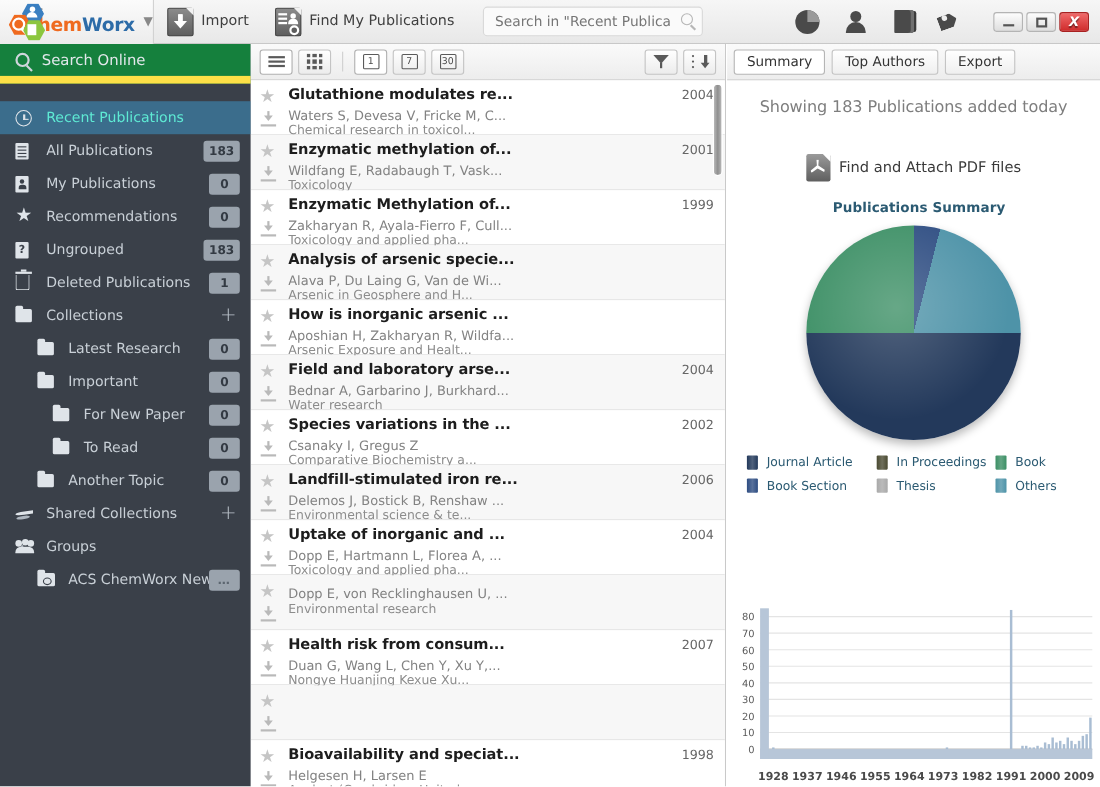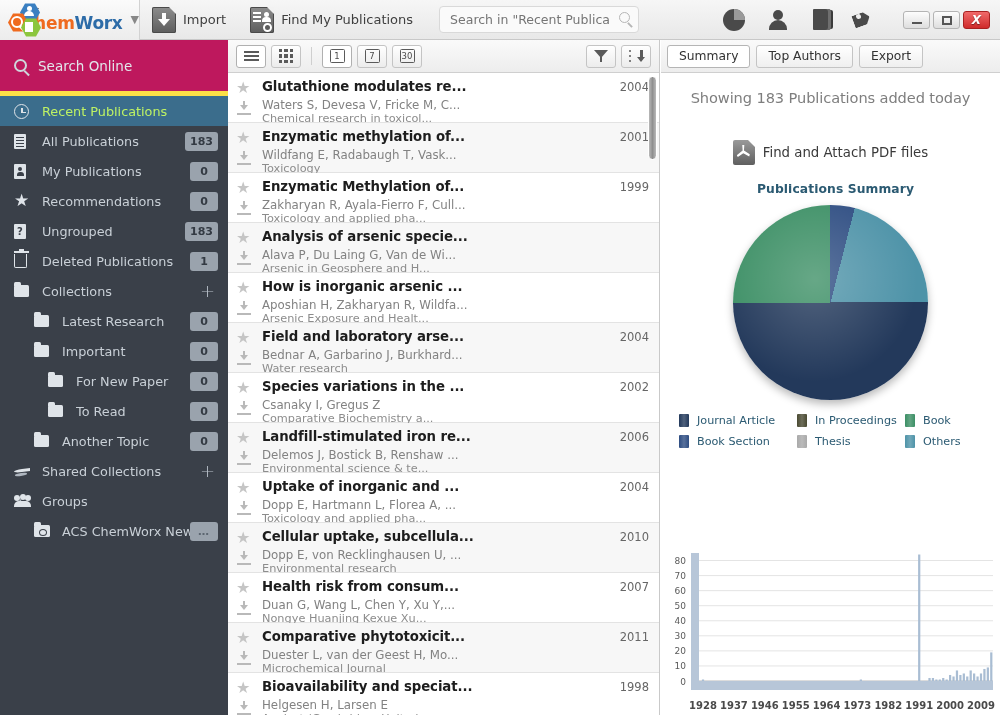--- a/index.html
+++ b/index.html
@@ -129,33 +129,33 @@
   .wbtn .x{ position:absolute; left:0; top:0; width:100%;height:100%;
      color:#fff; font-weight:bold; font-size:12px; line-height:16px; text-align:center;
      text-shadow:0 1px 1px rgba(0,0,0,.45);}
 
   
   .sidebar{
     position:absolute; left:0; top:40px; width:228px; height:675px;
     background:#3a4049; color:#d8dde2; overflow:hidden;
   }
   .side-search{
-    height:56px; display:flex; align-items:center; gap:11px;
-    padding:0 14px; border-bottom:5px solid #fde047;
-    background:#be185d; cursor:pointer;
+    height:36px; display:flex; align-items:center; gap:11px;
+    padding:0 14px; border-bottom:7px solid #fde047;
+    background:#15803d; cursor:pointer;
   }
   .side-search .sic{ width:13px;height:13px; border:2px solid #cfd6dc; border-radius:50%; position:relative;}
   .side-search .sic:after{content:"";position:absolute;right:-5px;bottom:-4px;width:7px;height:2.4px;background:#cfd6dc;transform:rotate(45deg);}
   .side-search span{ font-size:13.5px; color:#e2e7eb; }
 
   .srow{
     position:relative; height:30px; display:flex; align-items:center;
     padding:0 10px 0 14px; cursor:pointer; color:#c9d0d7; font-size:12.8px;
   }
-  .srow.active{ background:#3b6d8c; color:#bef264; }
+  .srow.active{ background:#3b6d8c; color:#5eead4;margin-top:16px; }
   .srow .lbl{ flex:1; white-space:nowrap; overflow:hidden; }
   .srow .badge{
     min-width:28px; height:19px; border-radius:3px; background:#9aa3ad; color:#333a43;
     font-size:11px; text-align:center; line-height:19px; padding:0 5px; font-weight:bold;
   }
   .srow .badge.dots{ color:#5c6670; letter-spacing:1px; }
   .srow .plus{ color:#b9c1c9; font-size:18px; line-height:1; font-weight:300; padding-right:3px;}
   .sic-box{ width:20px; flex:none; display:flex; align-items:center; justify-content:flex-start;
     margin-right:8px; height:20px; position:relative;}
   .tw{ position:absolute; left:0px; width:8px; text-align:center; font-size:8px; color:#aeb6bf;}
@@ -756,24 +756,20 @@
           <div class="pub-row">
             <div class="pr-icons">
               <span class="pr-star">★</span>
               <span class="pr-dl">
                 <i></i>
                 <b></b>
                 <u></u>
               </span>
             </div>
             <div class="pr-body">
-              <div class="pr-line1">
-                <span class="pr-title">Cellular uptake, subcellula...</span>
-                <span class="pr-year">2010</span>
-              </div>
               <div class="pr-line2">
                 <span class="pr-auth">Dopp E, von Recklinghausen U, ...</span>
                 <span class="pr-jrnl">Environmental research</span>
               </div>
             </div>
           </div>
           <div class="pub-row">
             <div class="pr-icons">
               <span class="pr-star">★</span>
               <span class="pr-dl">
@@ -794,30 +790,20 @@
             </div>
           </div>
           <div class="pub-row">
             <div class="pr-icons">
               <span class="pr-star">★</span>
               <span class="pr-dl">
                 <i></i>
                 <b></b>
                 <u></u>
               </span>
-            </div>
-            <div class="pr-body">
-              <div class="pr-line1">
-                <span class="pr-title">Comparative phytotoxicit...</span>
-                <span class="pr-year">2011</span>
-              </div>
-              <div class="pr-line2">
-                <span class="pr-auth">Duester L, van der Geest H, Mo...</span>
-                <span class="pr-jrnl">Microchemical Journal</span>
-              </div>
             </div>
           </div>
           <div class="pub-row">
             <div class="pr-icons">
               <span class="pr-star">★</span>
               <span class="pr-dl">
                 <i></i>
                 <b></b>
                 <u></u>
               </span>

